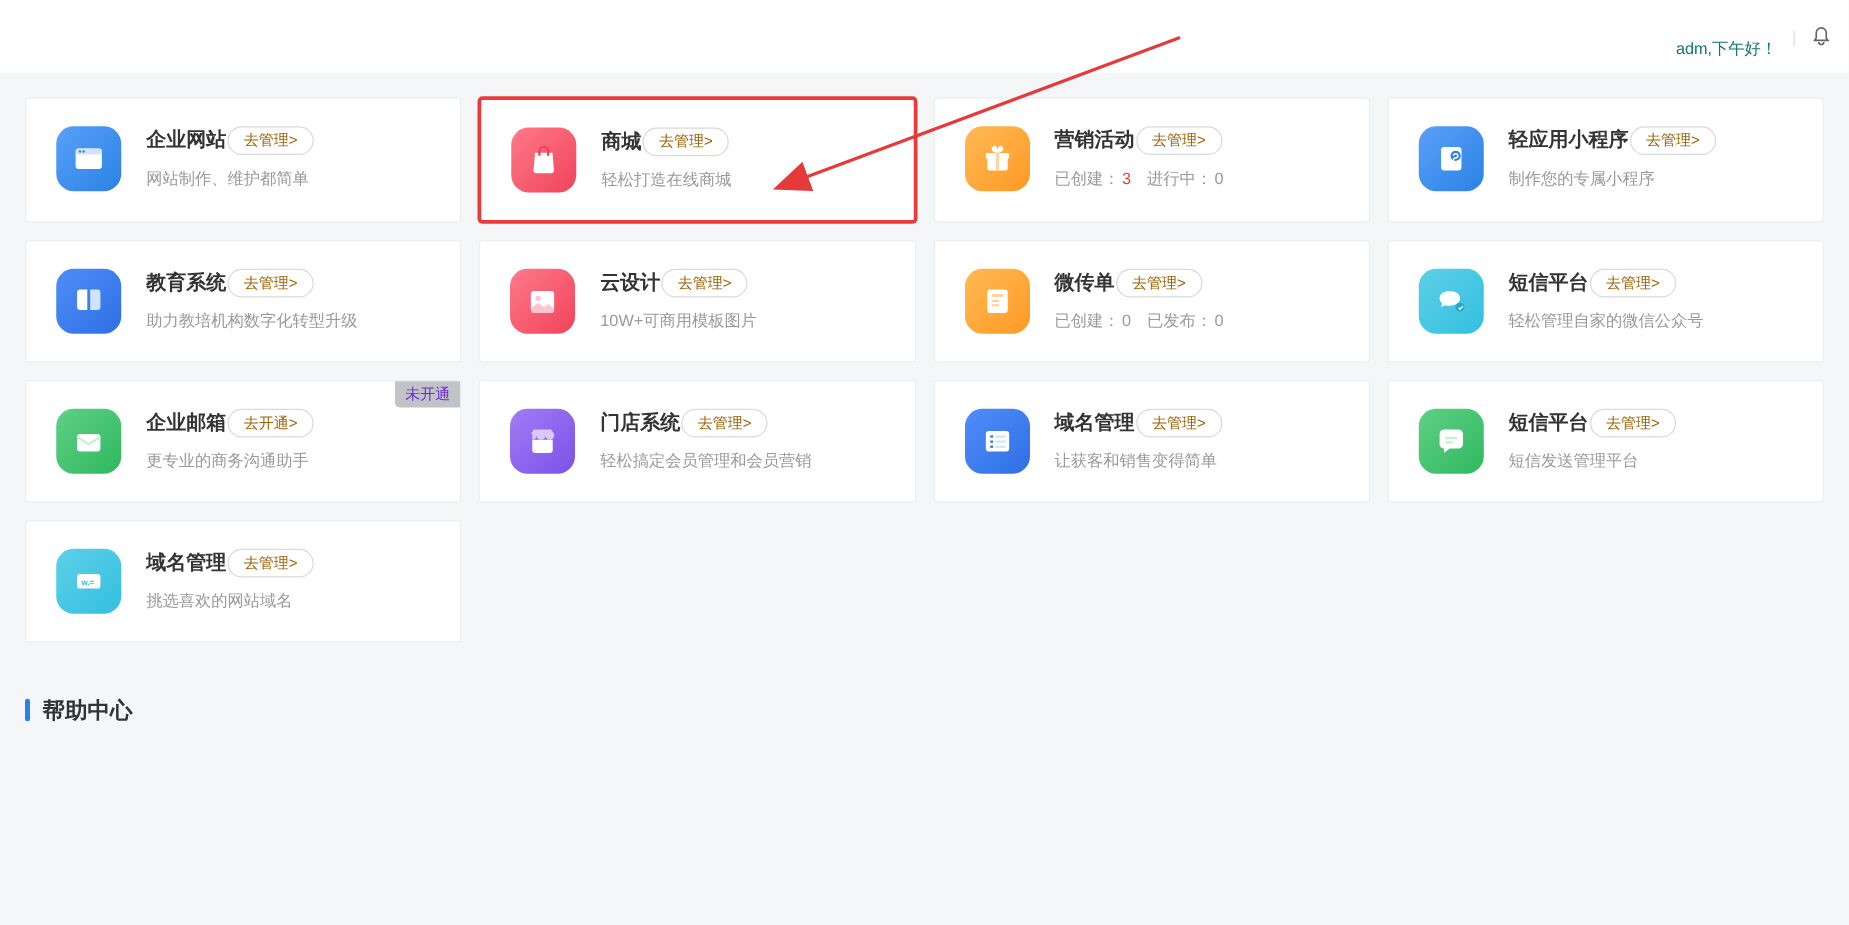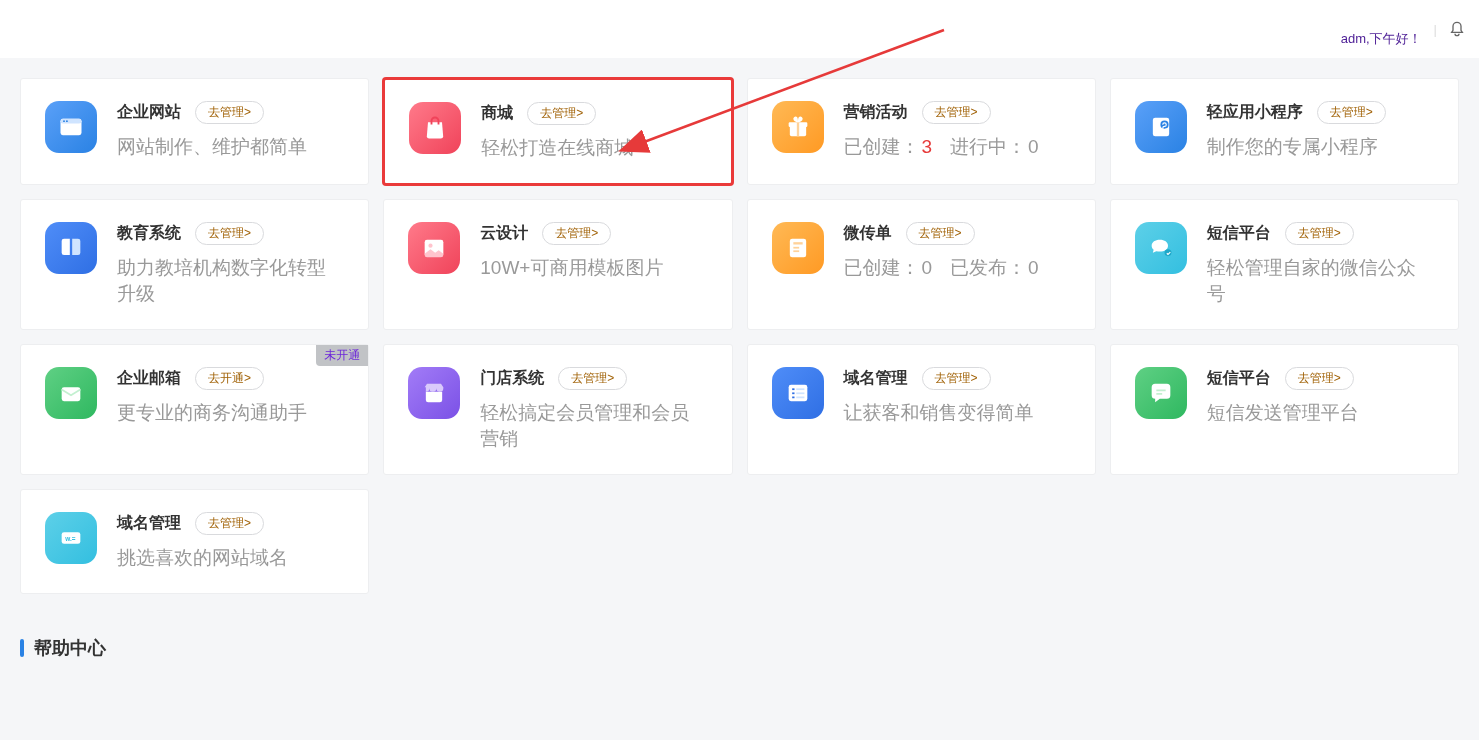--- a/index.html
+++ b/index.html
@@ -1,40 +1,40 @@
 <!DOCTYPE html>
 <html><head>
   <meta charset="utf-8">
   <style>
     * { margin: 0; padding: 0; box-sizing: border-box; font-family: "Microsoft YaHei", "PingFang SC", sans-serif; }
     body { background: #f5f6f8; width: 1479px; }
     .topbar { background: #fff; height: 58px; display: flex; justify-content: flex-end; align-items: center; padding: 0 14px; font-size: 13px; }
-    .greet { color: #4c1d95; margin-top: 19px; }
+    .greet { color: #0f766e; margin-top: 19px; }
     .divider { color: #ddd; margin: 0 12px; }
     .bell { width: 16px; height: 16px; }
     .page { padding: 20px; }
     .sec-hd { display: flex; align-items: center; margin: 14px 0 22px; }
     .sec-bar { width: 4px; height: 18px; background: #2a82e4; border-radius: 2px; margin-right: 10px; }
     .sec-title { font-size: 18px; font-weight: 600; color: #333; }
     .grid { display: grid; grid-template-columns: repeat(4, 1fr); gap: 14px; position: relative; }
     .card { background: #fff; border: 1px solid #edeef0; border-radius: 3px; padding: 22px 24px; display: flex; gap: 20px; position: relative; }
     .card.highlight { border: 2px solid #ea3a3a; box-shadow: 0 0 0 1px #ea3a3a; }
     .icon-wrap { width: 52px; height: 52px; border-radius: 14px; display: flex; align-items: center; justify-content: center; flex-shrink: 0; }
     .ic-blue { background: linear-gradient(135deg,#5aa0f8,#2a82e4); }
     .ic-pink { background: linear-gradient(135deg,#ff7a8a,#f0435a); }
     .ic-orange { background: linear-gradient(135deg,#ffb955,#ff9a24); }
     .ic-purple { background: linear-gradient(135deg,#a27cf7,#7b51e6); }
     .ic-bluedk { background: linear-gradient(135deg,#4f8df8,#2f6fe4); }
     .ic-green { background: linear-gradient(135deg,#5fd084,#2fb860); }
     .ic-cyan { background: linear-gradient(135deg,#5dd0e8,#33bfe0); }
     .card-body { flex: 1; }
-    .card-head { display: flex; align-items: center; gap: 14px; margin-bottom: 10px; }
+    .card-head { display: flex; align-items: center; gap: 1px; margin-bottom: 10px; }
     .card-title { font-size: 16px; font-weight: 600; color: #333; }
     .pill { display: inline-block; font-size: 12px; color: #a16207; padding: 2px 12px; border: 1px solid #d9dadd; border-radius: 999px; cursor: pointer; background: #fff; }
-    .card-desc { font-size: 19px; color: #999; }
+    .card-desc { font-size: 13px; color: #999; }
     .stat-num { color: #e63a3a; margin: 0 2px; }
     .stat-num.zero { color: #999; }
     .badge { position: absolute; top: 0; right: 0; font-size: 12px; color: #6d28d9; background: #c1c3c6; padding: 2px 8px; border-bottom-left-radius: 4px; }
     .arrow-svg { position: absolute; top: -56px; left: 574px; pointer-events: none; z-index: 5; }
     svg.ico { width: 28px; height: 28px; }
   </style>
 </head>
 <body>
 
 <div class="topbar">

